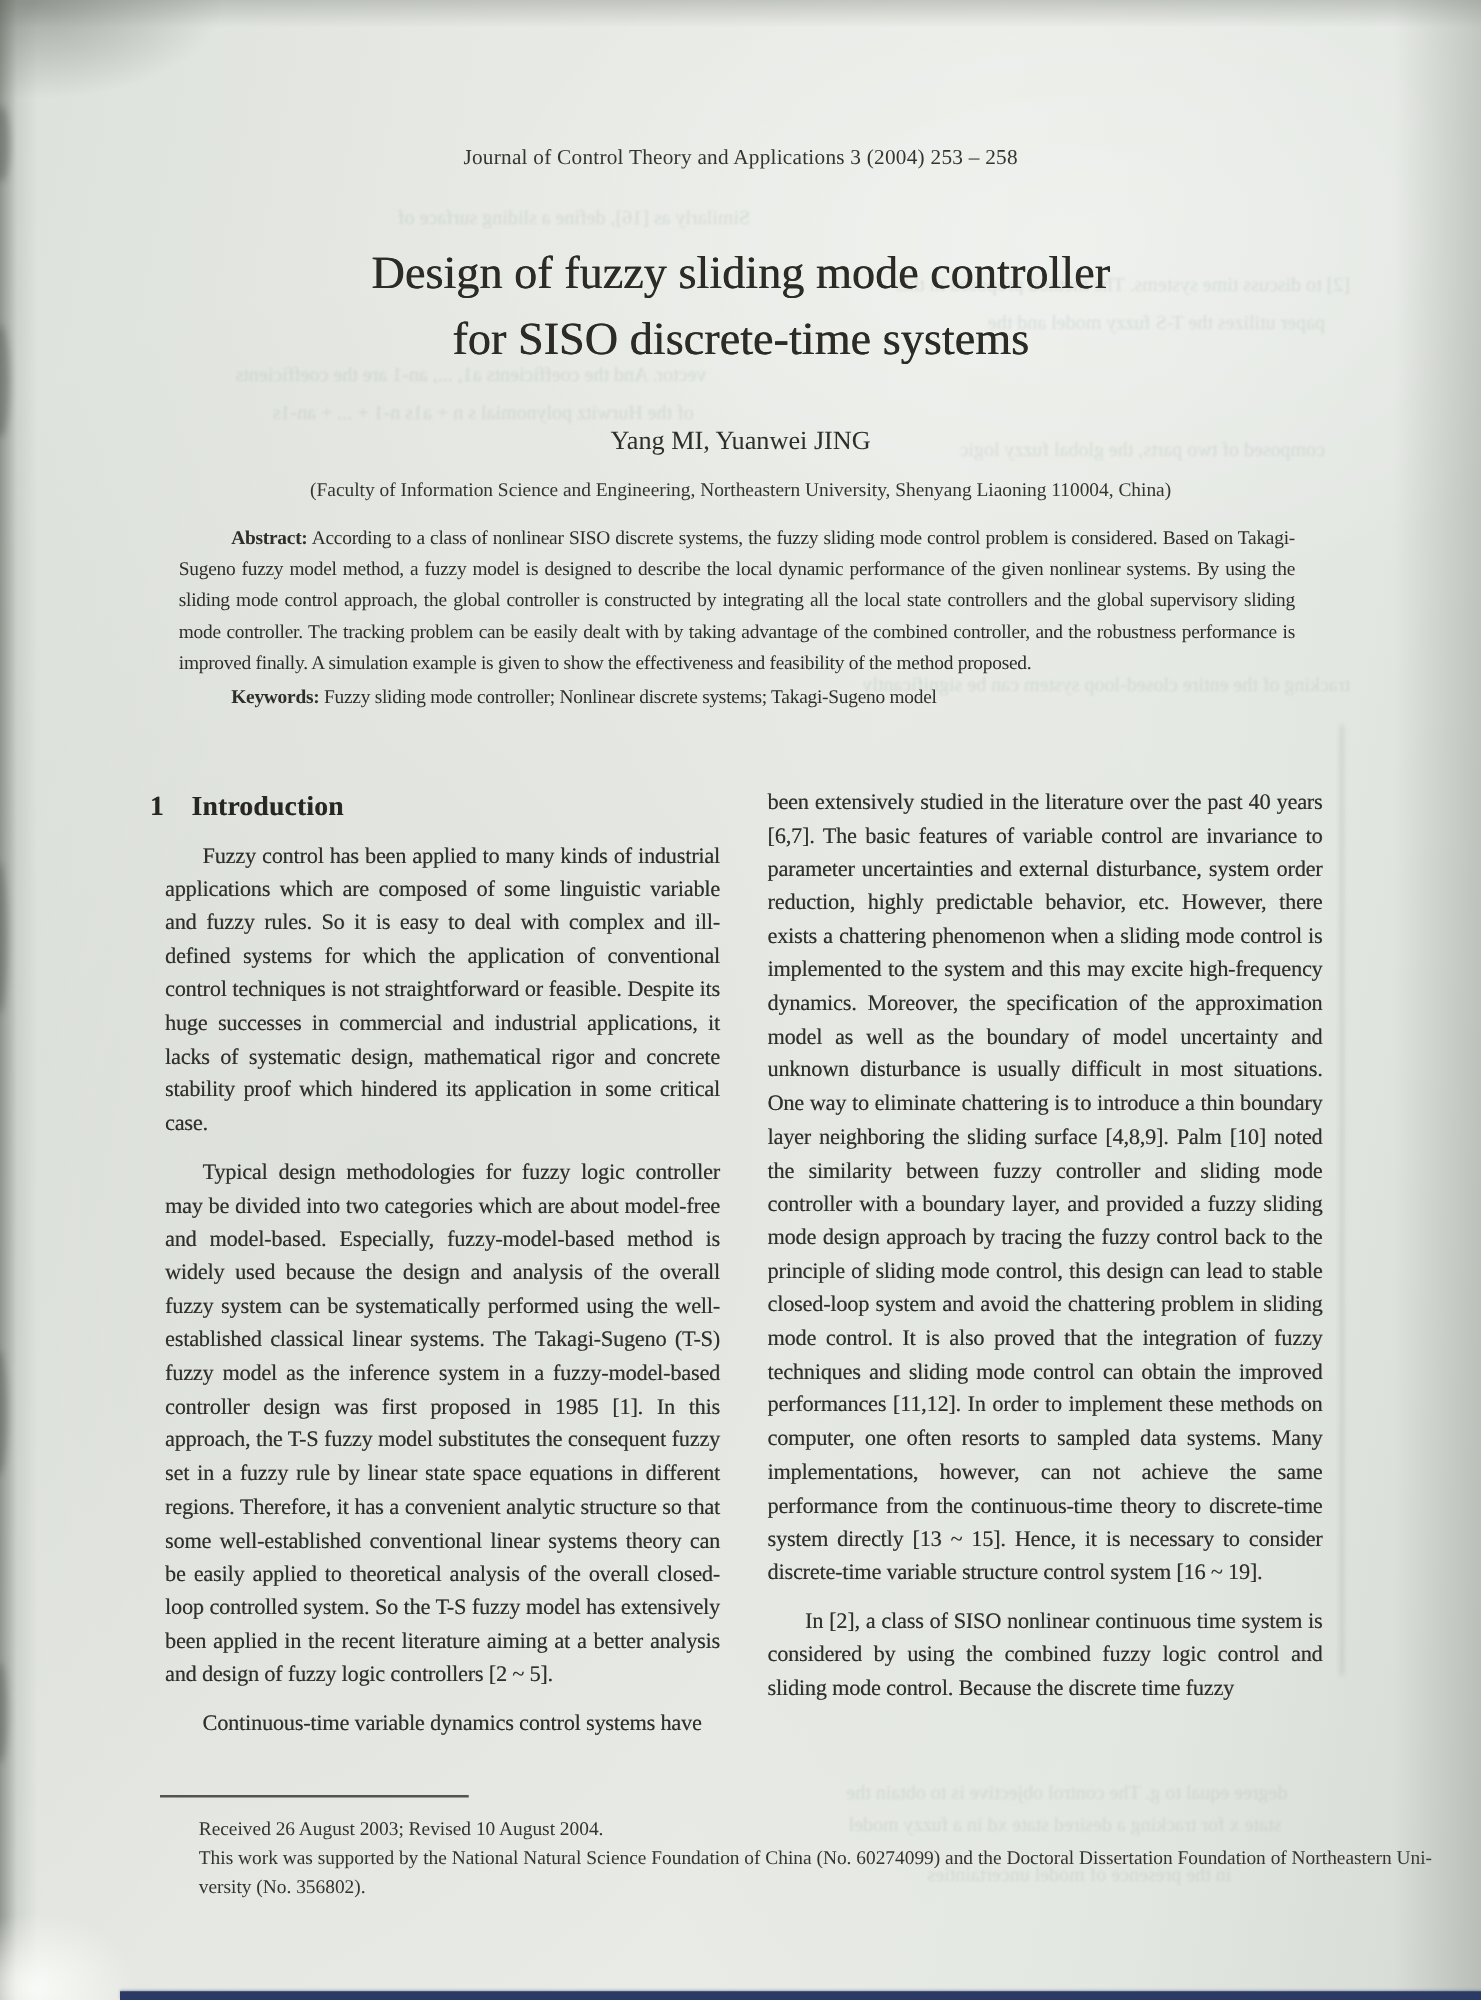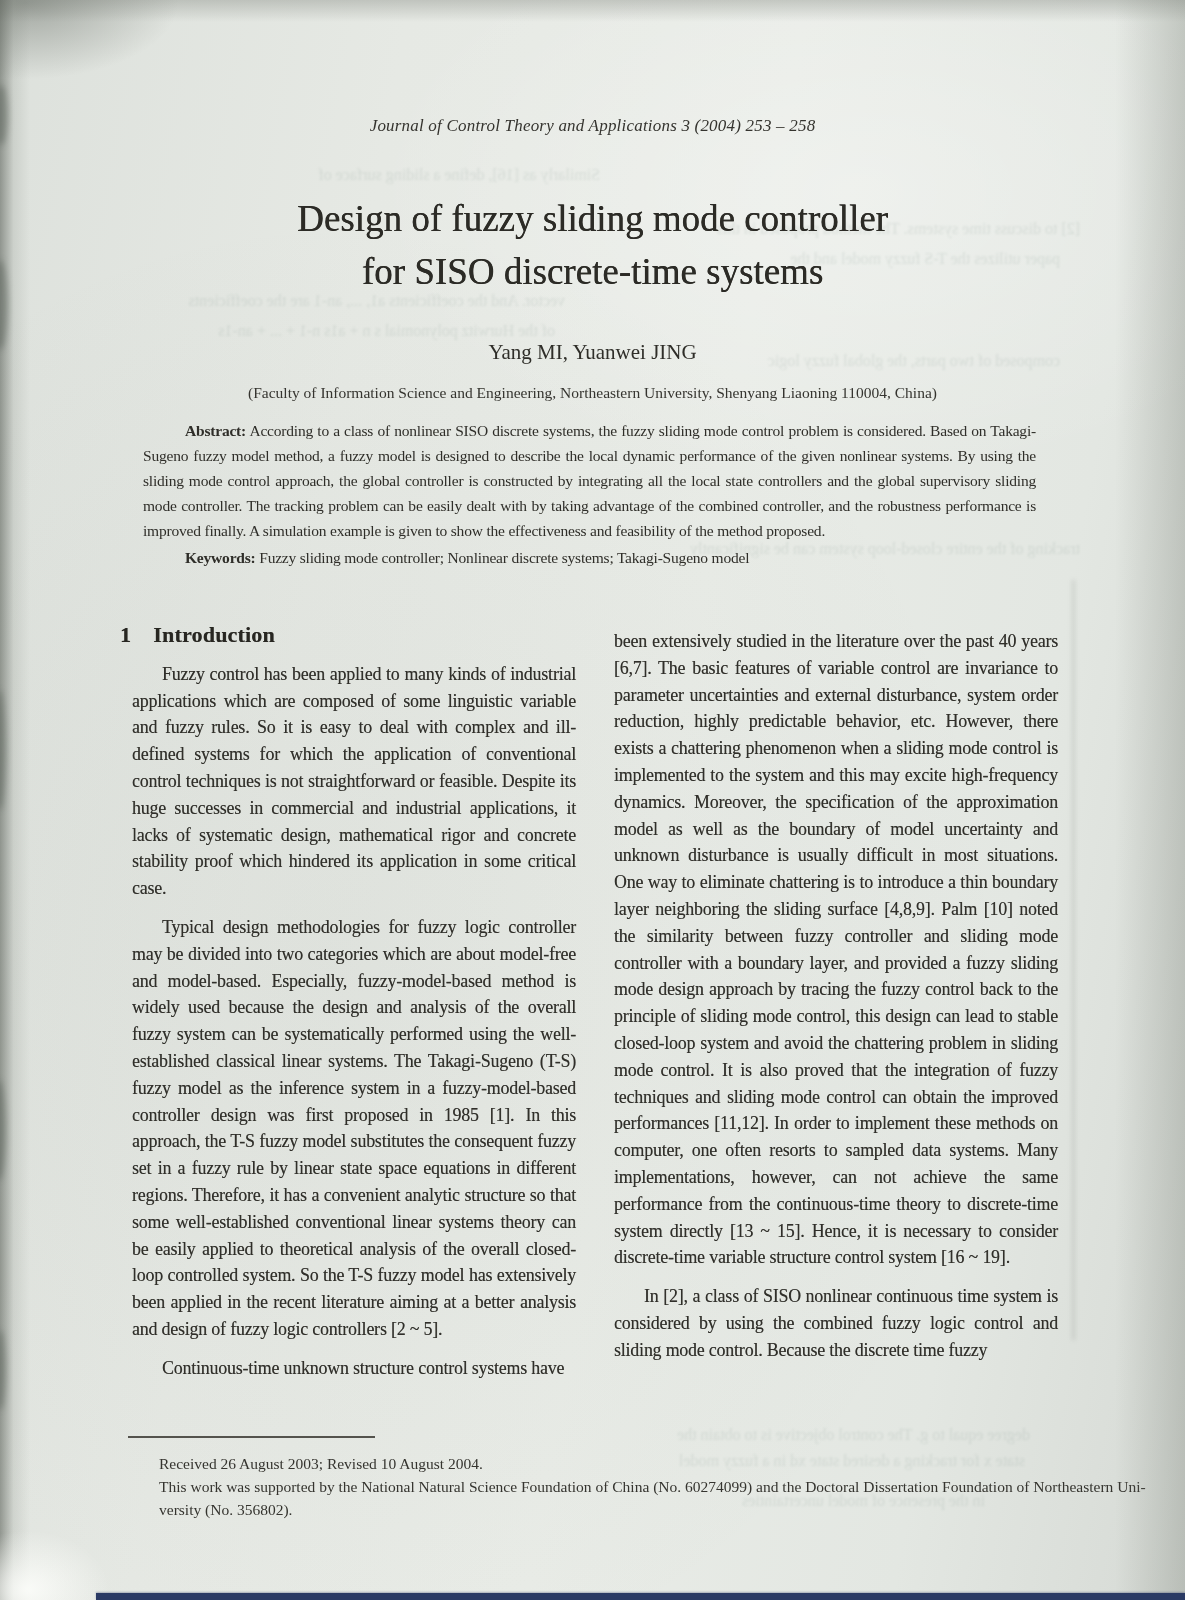--- a/index.html
+++ b/index.html
@@ -37,39 +37,39 @@
     background:radial-gradient(ellipse at 25% 85%,rgba(252,253,250,0.9),transparent 70%);}
   .navy-strip{position:absolute;bottom:0;left:96px;right:0;height:7px;background:#2a3a64;
     box-shadow:0 -1px 2px rgba(42,58,100,0.35);}
 
   
   .ghost{position:absolute;color:#72887f;opacity:0.17;filter:blur(0.9px);
     transform:scaleX(-1);font-size:16px;white-space:nowrap;overflow:hidden;}
 
   
   .journal-header{position:absolute;top:116px;left:0;width:100%;text-align:center;
-    font-style:italic;font-size:17px;color:#35342f;letter-spacing:0.2px;}
+    font-size:17px;color:#35342f;letter-spacing:0.2px;}
   .title{position:absolute;top:192px;left:0;width:100%;text-align:center;
     font-size:37px;line-height:53px;color:#2c2b26;text-shadow:0.35px 0 0 currentColor;}
   .authors{position:absolute;top:340px;left:0;width:100%;text-align:center;
     font-size:21px;color:#2f2e29;}
   .affiliation{position:absolute;top:384px;left:0;width:100%;text-align:center;
     font-size:15.5px;color:#35342f;}
   .abstract{position:absolute;top:418px;left:143px;width:893px;
     font-size:15.5px;line-height:25px;text-align:justify;color:#2f2e29;letter-spacing:-0.2px;}
   .abstract .lead{text-indent:42px;display:block;}
   .bold{font-weight:bold;}
   .keywords{margin-top:2px;padding-left:42px;text-align:left;}
 
   .column{position:absolute;width:468px;font-size:17.8px;line-height:26.8px;
     text-align:justify;color:#302f2a;letter-spacing:-0.15px;text-shadow:0.25px 0 0 rgba(48,47,42,0.55);}
   .col-left{left:120px;top:622px;}
   .col-right{left:602px;top:616px;}
   .sec-head{font-size:22px;font-weight:bold;letter-spacing:0.2px;color:#272621;
-    margin:0 0 12px 0;text-align:left;}
+    margin:10px 0 12px 0;text-align:left;}
   .sec-head .num{margin-right:22px;}
   .column p{margin:12px;text-indent:30px;}
   .column p.no-indent{text-indent:0;}
 
   .foot-rule{position:absolute;top:1436px;left:128px;width:247px;height:2px;background:#54534d;}
   .footnote{position:absolute;top:1452px;left:143px;width:1035px;
     font-size:15.5px;line-height:23px;color:#35342f;margin-left:16px;}
   .footnote div{white-space:nowrap;}
   .fn3{padding-left:0;}
 </style>
@@ -107,21 +107,21 @@
       <span class="bold">Keywords:</span><span> Fuzzy sliding mode controller;  Nonlinear discrete systems;  Takagi-Sugeno model</span>
     </div>
   </div>
 
   <div class="column col-left">
     <div class="sec-head">
       <span class="num">1</span><span>Introduction</span>
     </div>
     <p>Fuzzy control has been applied to many kinds of industrial applications which are composed of some linguistic variable and fuzzy rules. So it is easy to deal with complex and ill-defined systems for which the application of conventional control techniques is not straightforward or feasible. Despite its huge successes in commercial and industrial applications, it lacks of systematic design, mathematical rigor and concrete stability proof which hindered its application in some critical case.</p>
     <p>Typical design methodologies for fuzzy logic controller may be divided into two categories which are about model-free and model-based. Especially, fuzzy-model-based method is widely used because the design and analysis of the overall fuzzy system can be systematically performed using the well-established classical linear systems. The Takagi-Sugeno (T-S) fuzzy model as the inference system in a fuzzy-model-based controller design was first proposed in 1985 [1]. In this approach, the T-S fuzzy model substitutes the consequent fuzzy set in a fuzzy rule by linear state space equations in different regions. Therefore, it has a convenient analytic structure so that some well-established conventional linear systems theory can be easily applied to theoretical analysis of the overall closed-loop controlled system. So the T-S fuzzy model has extensively been applied in the recent literature aiming at a better analysis and design of fuzzy logic controllers [2 ~ 5].</p>
-    <p>Continuous-time unknown structure control systems have</p>
+    <p>Continuous-time variable dynamics control systems have</p>
   </div>
 
   <div class="column col-right">
     <p class="no-indent">been extensively studied in the literature over the past 40 years [6,7]. The basic features of variable control are invariance to parameter uncertainties and external disturbance, system order reduction, highly predictable behavior, etc. However, there exists a chattering phenomenon when a sliding mode control is implemented to the system and this may excite high-frequency dynamics. Moreover, the specification of the approximation model as well as the boundary of model uncertainty and unknown disturbance is usually difficult in most situations. One way to eliminate chattering is to introduce a thin boundary layer neighboring the sliding surface [4,8,9]. Palm [10] noted the similarity between fuzzy controller and sliding mode controller with a boundary layer, and provided a fuzzy sliding mode design approach by tracing the fuzzy control back to the principle of sliding mode control, this design can lead to stable closed-loop system and avoid the chattering problem in sliding mode control. It is also proved that the integration of fuzzy techniques and sliding mode control can obtain the improved performances [11,12]. In order to implement these methods on computer, one often resorts to sampled data systems. Many implementations, however, can not achieve the same performance from the continuous-time theory to discrete-time system directly [13 ~ 15]. Hence, it is necessary to consider discrete-time variable structure control system [16 ~ 19].</p>
     <p>In [2], a class of SISO nonlinear continuous time system is considered by using the combined fuzzy logic control and sliding mode control. Because the discrete time fuzzy</p>
   </div>
 
   <div class="foot-rule"></div>
   <div class="footnote">
     <div>Received 26 August 2003; Revised 10 August 2004.</div>

